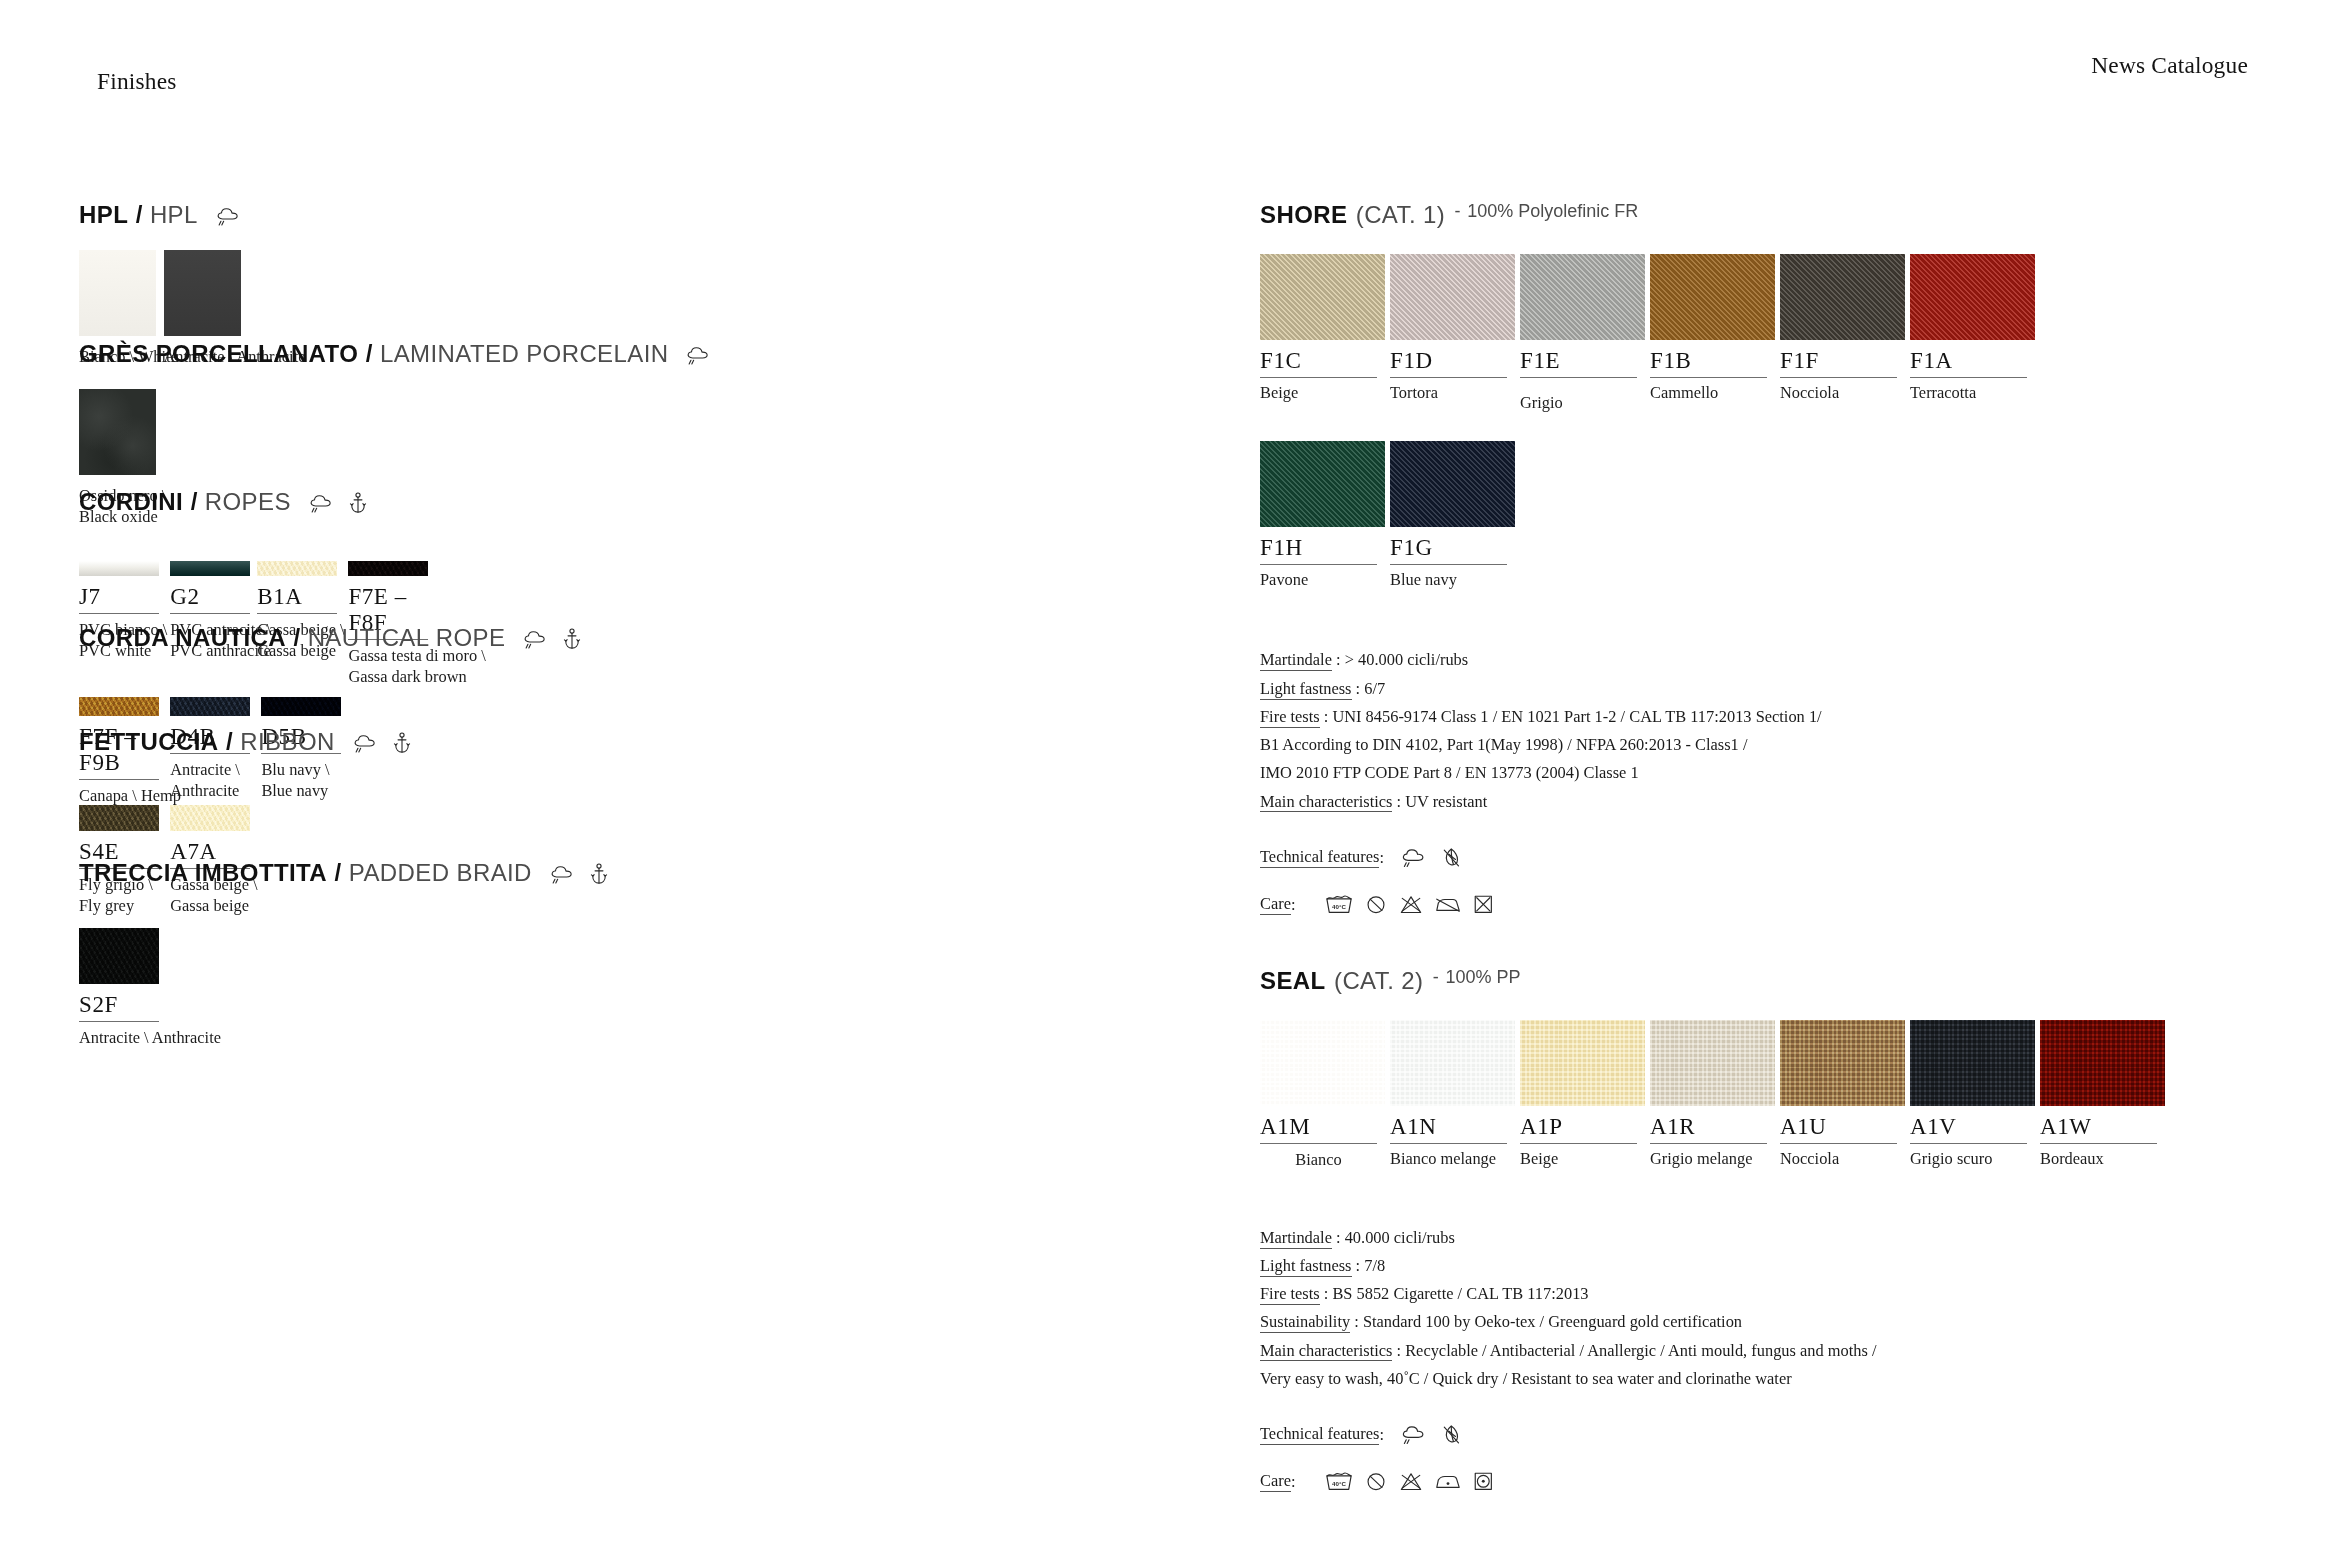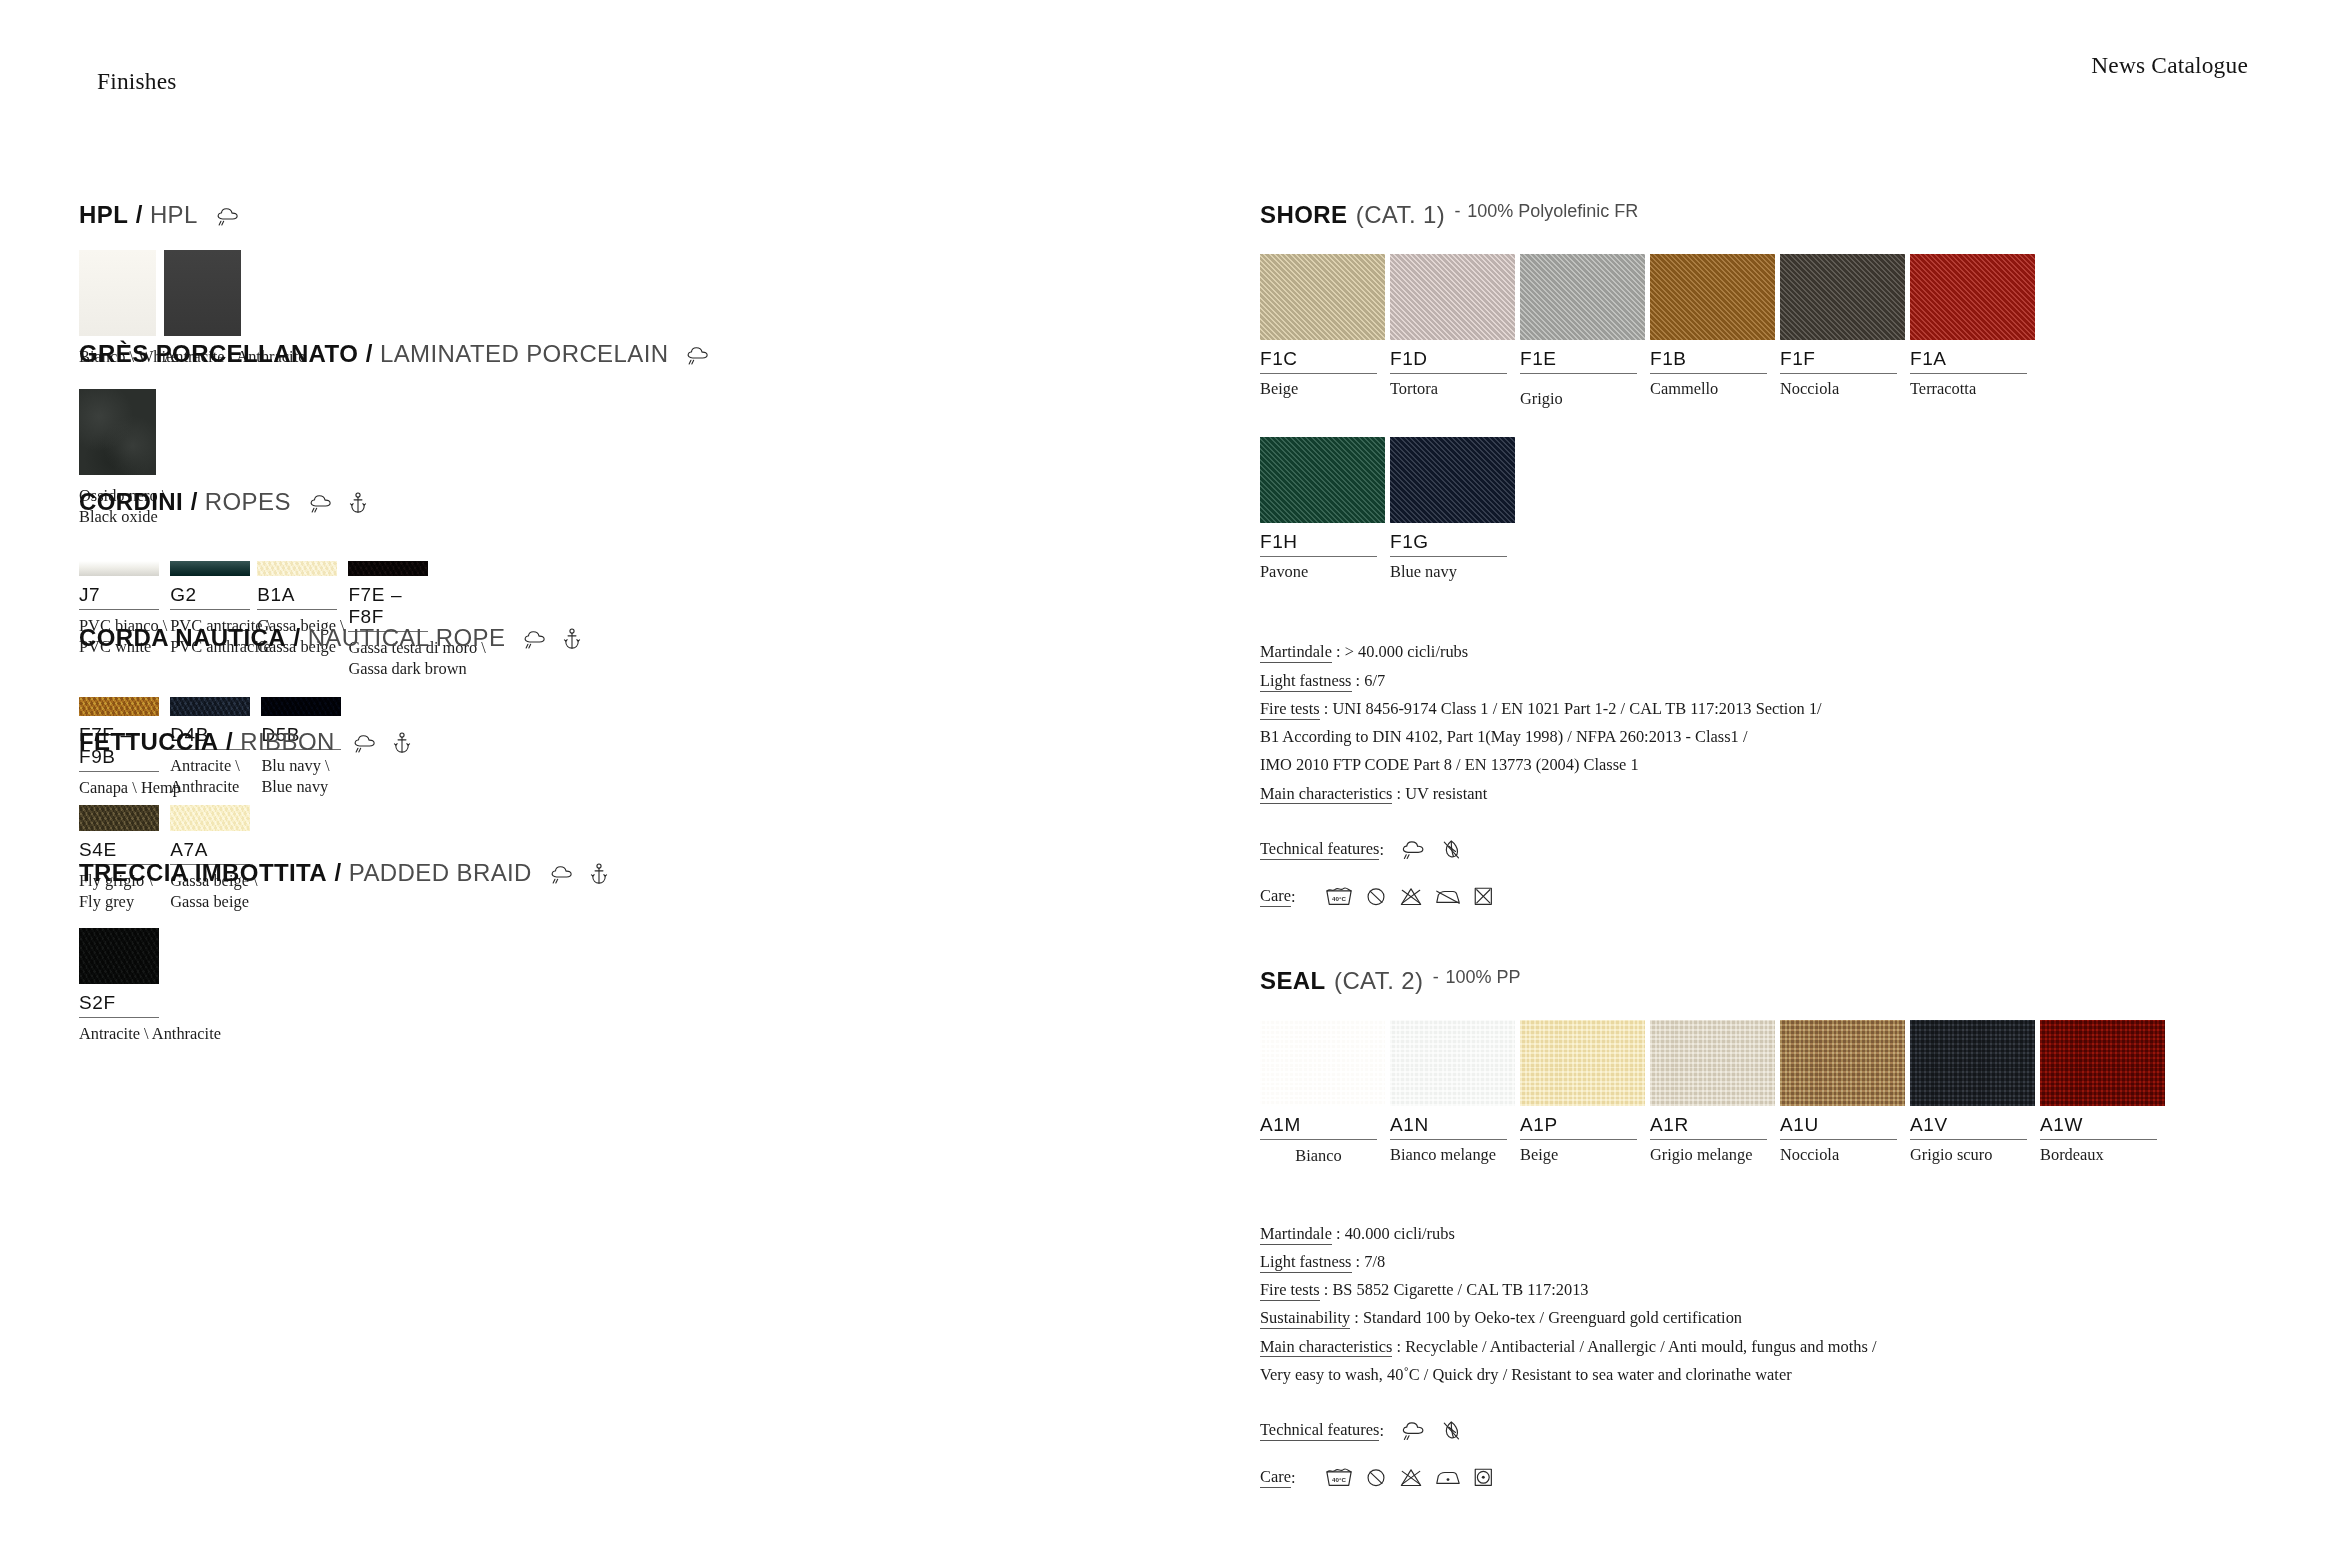--- a/index.html
+++ b/index.html
@@ -22,21 +22,21 @@
   .sect-head{display:flex;gap:0;white-space:nowrap;height:32px;}
   .sh-it{font-family:"Liberation Sans",sans-serif;font-weight:bold;font-size:24px;letter-spacing:0.4px;color:#111;}
   .sh-sep{font-family:"Liberation Sans",sans-serif;font-weight:bold;font-size:24px;color:#111;padding:0 7.5px;}
   .sh-en{font-family:"Liberation Sans",sans-serif;font-weight:400;font-size:24px;letter-spacing:0.4px;color:#4c4c4c;}
   .sh-icons{display:flex;align-items:center;gap:13px;margin-left:16px;}
 
   
   .sw-row{display:flex;}
   .sw{margin-right:1.9px;}
   .sw-img{border:0;}
-  .sw-code{font-family:Liberation Sans, sans-serif;font-size:19px;letter-spacing:0.6px;color:#131313;
+  .sw-code{font-family:Liberation Serif, serif;font-size:23px;letter-spacing:0.6px;color:#131313;
            padding-bottom:2.8px;margin-top:8.4px;}
   .sw-rule{height:0.9px;background:#6f6f6f;}
   .sw-name{font-family:"Liberation Serif",serif;font-size:16.4px;line-height:1.28;color:#1d1d1d;margin-top:4.7px;}
 
   
   .spec{font-family:"Liberation Serif",serif;font-size:16.4px;line-height:1.72;color:#1b1b1b;}
   .spec .lbl{border-bottom:0.9px solid #555;padding-bottom:0.9px;}
   .feat-row{display:flex;align-items:center;font-family:"Liberation Serif",serif;font-size:16.4px;color:#1b1b1b;}
   .feat-row .lbl{border-bottom:0.9px solid #555;}
   .feat-icons{display:flex;align-items:center;gap:12px;margin-left:15px;}

